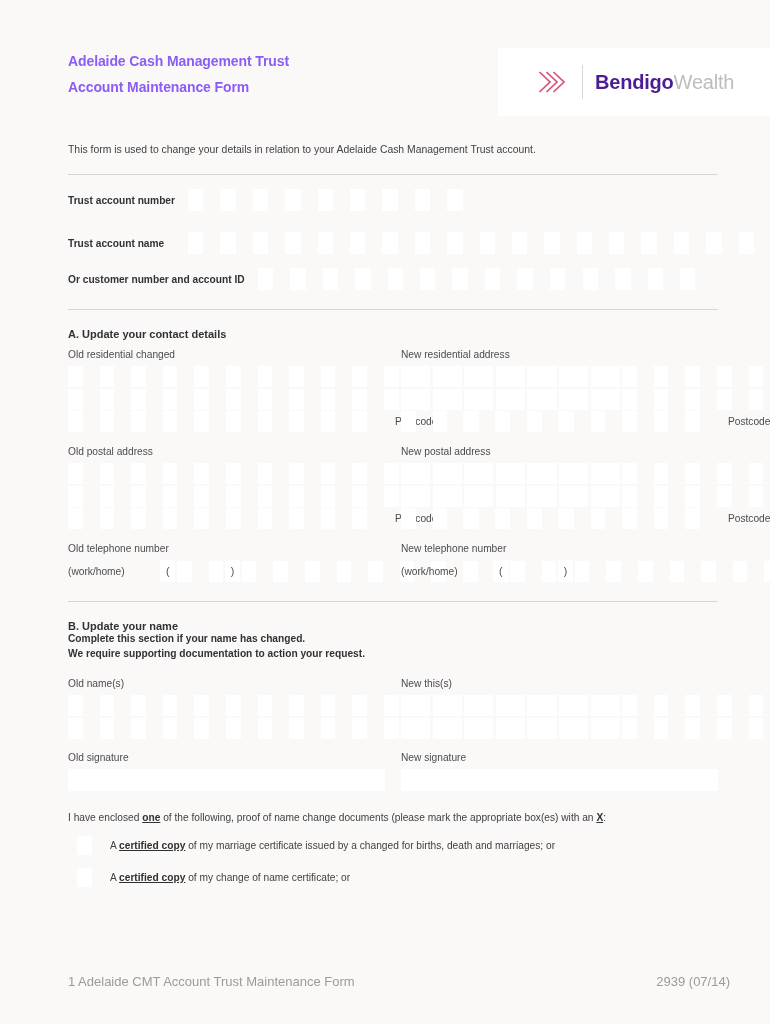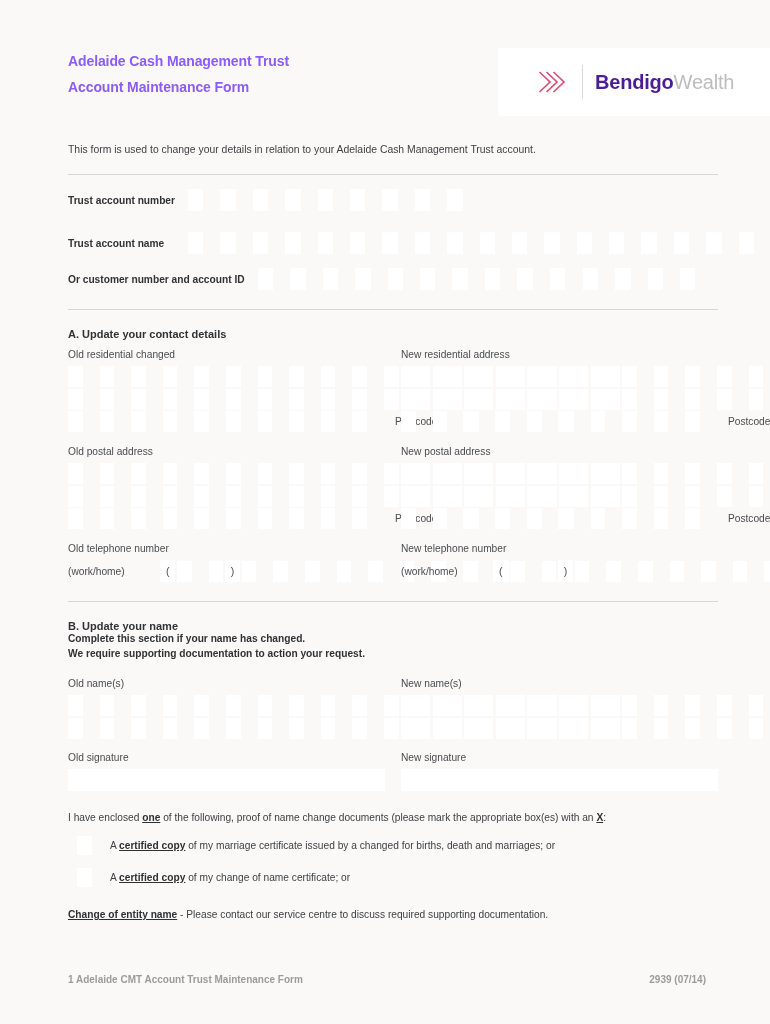--- a/index.html
+++ b/index.html
@@ -220,27 +220,26 @@
     font-size: 10.2px;
     color: #3f4145;
     margin-top: 22px;
   }
   b, strong { font-weight: bold; color: #2e3034; text-decoration: underline; }
 
   
   .footer {
     position: absolute;
     left: 68px;
-    right: 64px;
+    right: 40px;
     top: 974px;
     display: flex;
     justify-content: space-between;
-    font-size: 10px;
+    font-size: 13px;
     color: #9b9b99;
-    font-weight: bold;
   }
 </style>
 </head>
 <body>
 
 <div class="page">
   <div class="sheet"></div>
 
   <div class="content">
 
@@ -711,21 +710,21 @@
               <span class="bx sm"></span>
               <span class="bx sm"></span>
               <span class="bx sm"></span>
               <span class="bx sm"></span>
             </div>
         </div>
         <div class="field-label" style="margin-top:13px">Old signature</div>
         <div class="sig-box"></div>
       </div>
       <div class="col">
-        <div class="field-label">New name(s)</div>
+        <div class="field-label">New this(s)</div>
         <div class="addr-grid">
           <div class="boxrow">
               <span class="bx sm"></span>
               <span class="bx sm"></span>
               <span class="bx sm"></span>
               <span class="bx sm"></span>
               <span class="bx sm"></span>
               <span class="bx sm"></span>
               <span class="bx sm"></span>
               <span class="bx sm"></span>
@@ -778,23 +777,20 @@
         </div>
       </div>
       <div class="check-item">
         <div class="check-box"></div>
         <div class="check-text">
           <span>A </span><b>certified copy</b><span> of my change of name certificate; or</span>
         </div>
       </div>
     </div>
 
-    <div class="entity-line">
-      <b>Change of entity name</b><span> - Please contact our service centre to discuss required supporting documentation.</span>
-    </div>
 
   </div>
 
   <div class="footer">
     <span>1 Adelaide CMT Account Trust Maintenance Form</span>
     <span>2939 (07/14)</span>
   </div>
 </div>
 
 </body></html>

